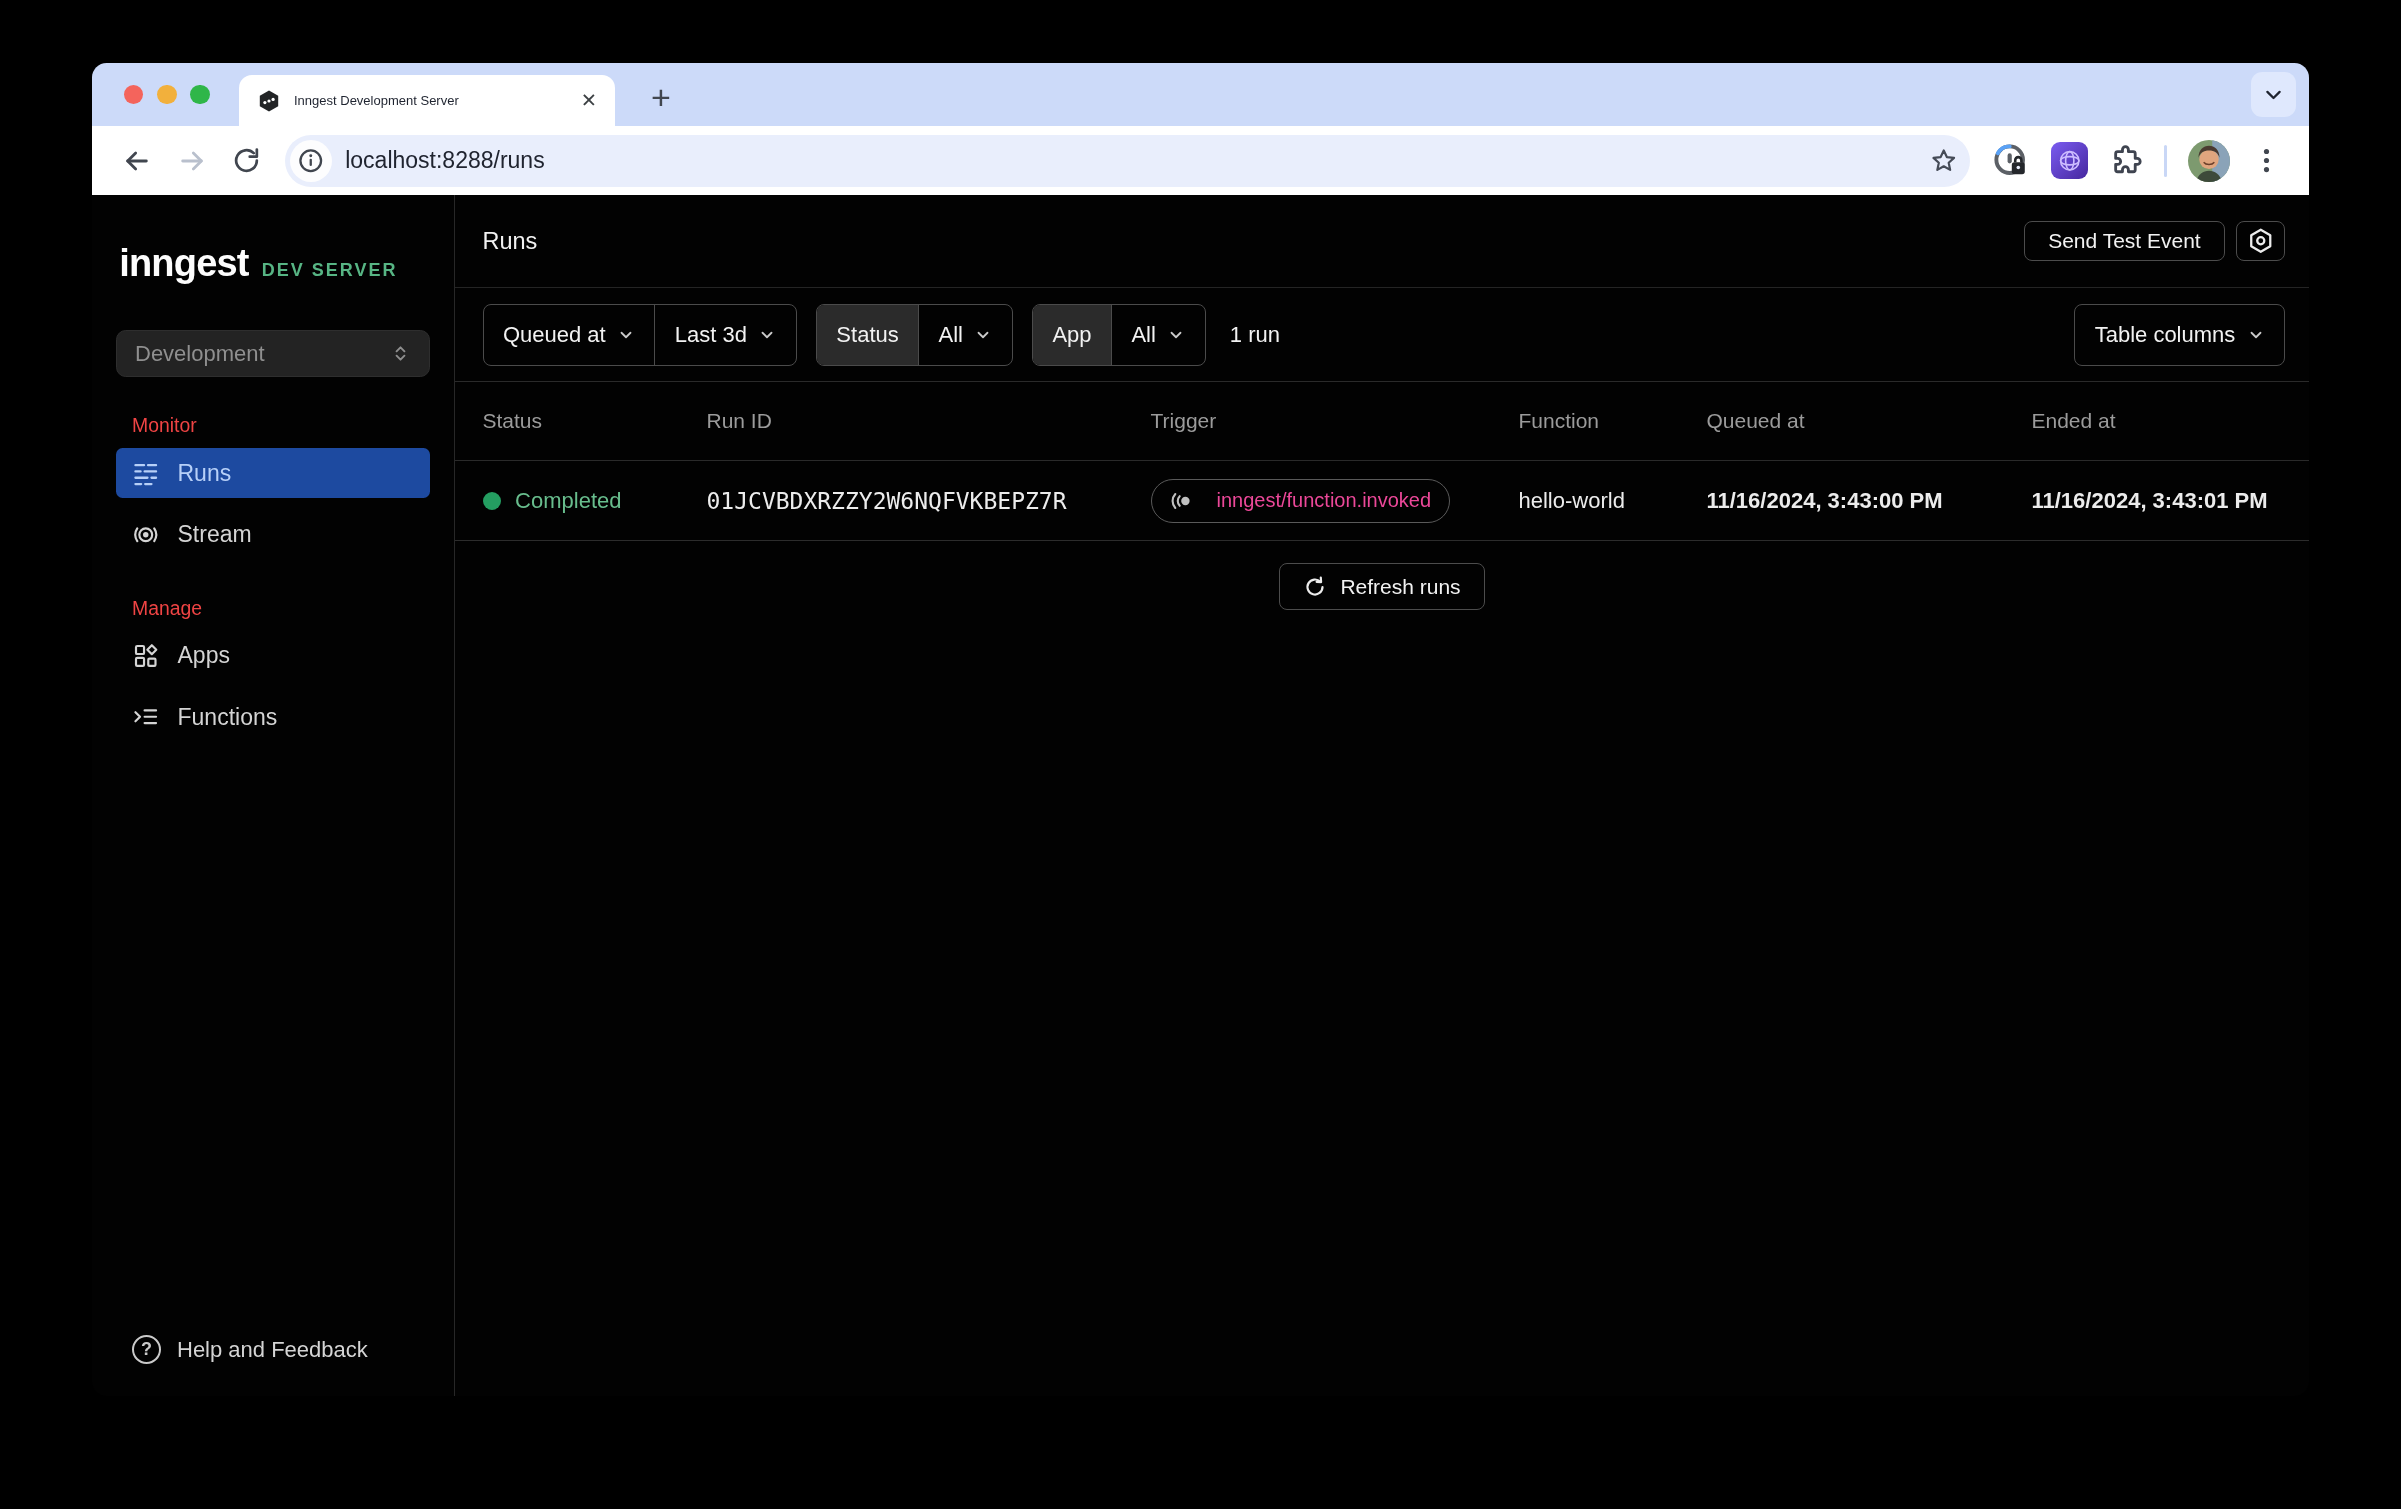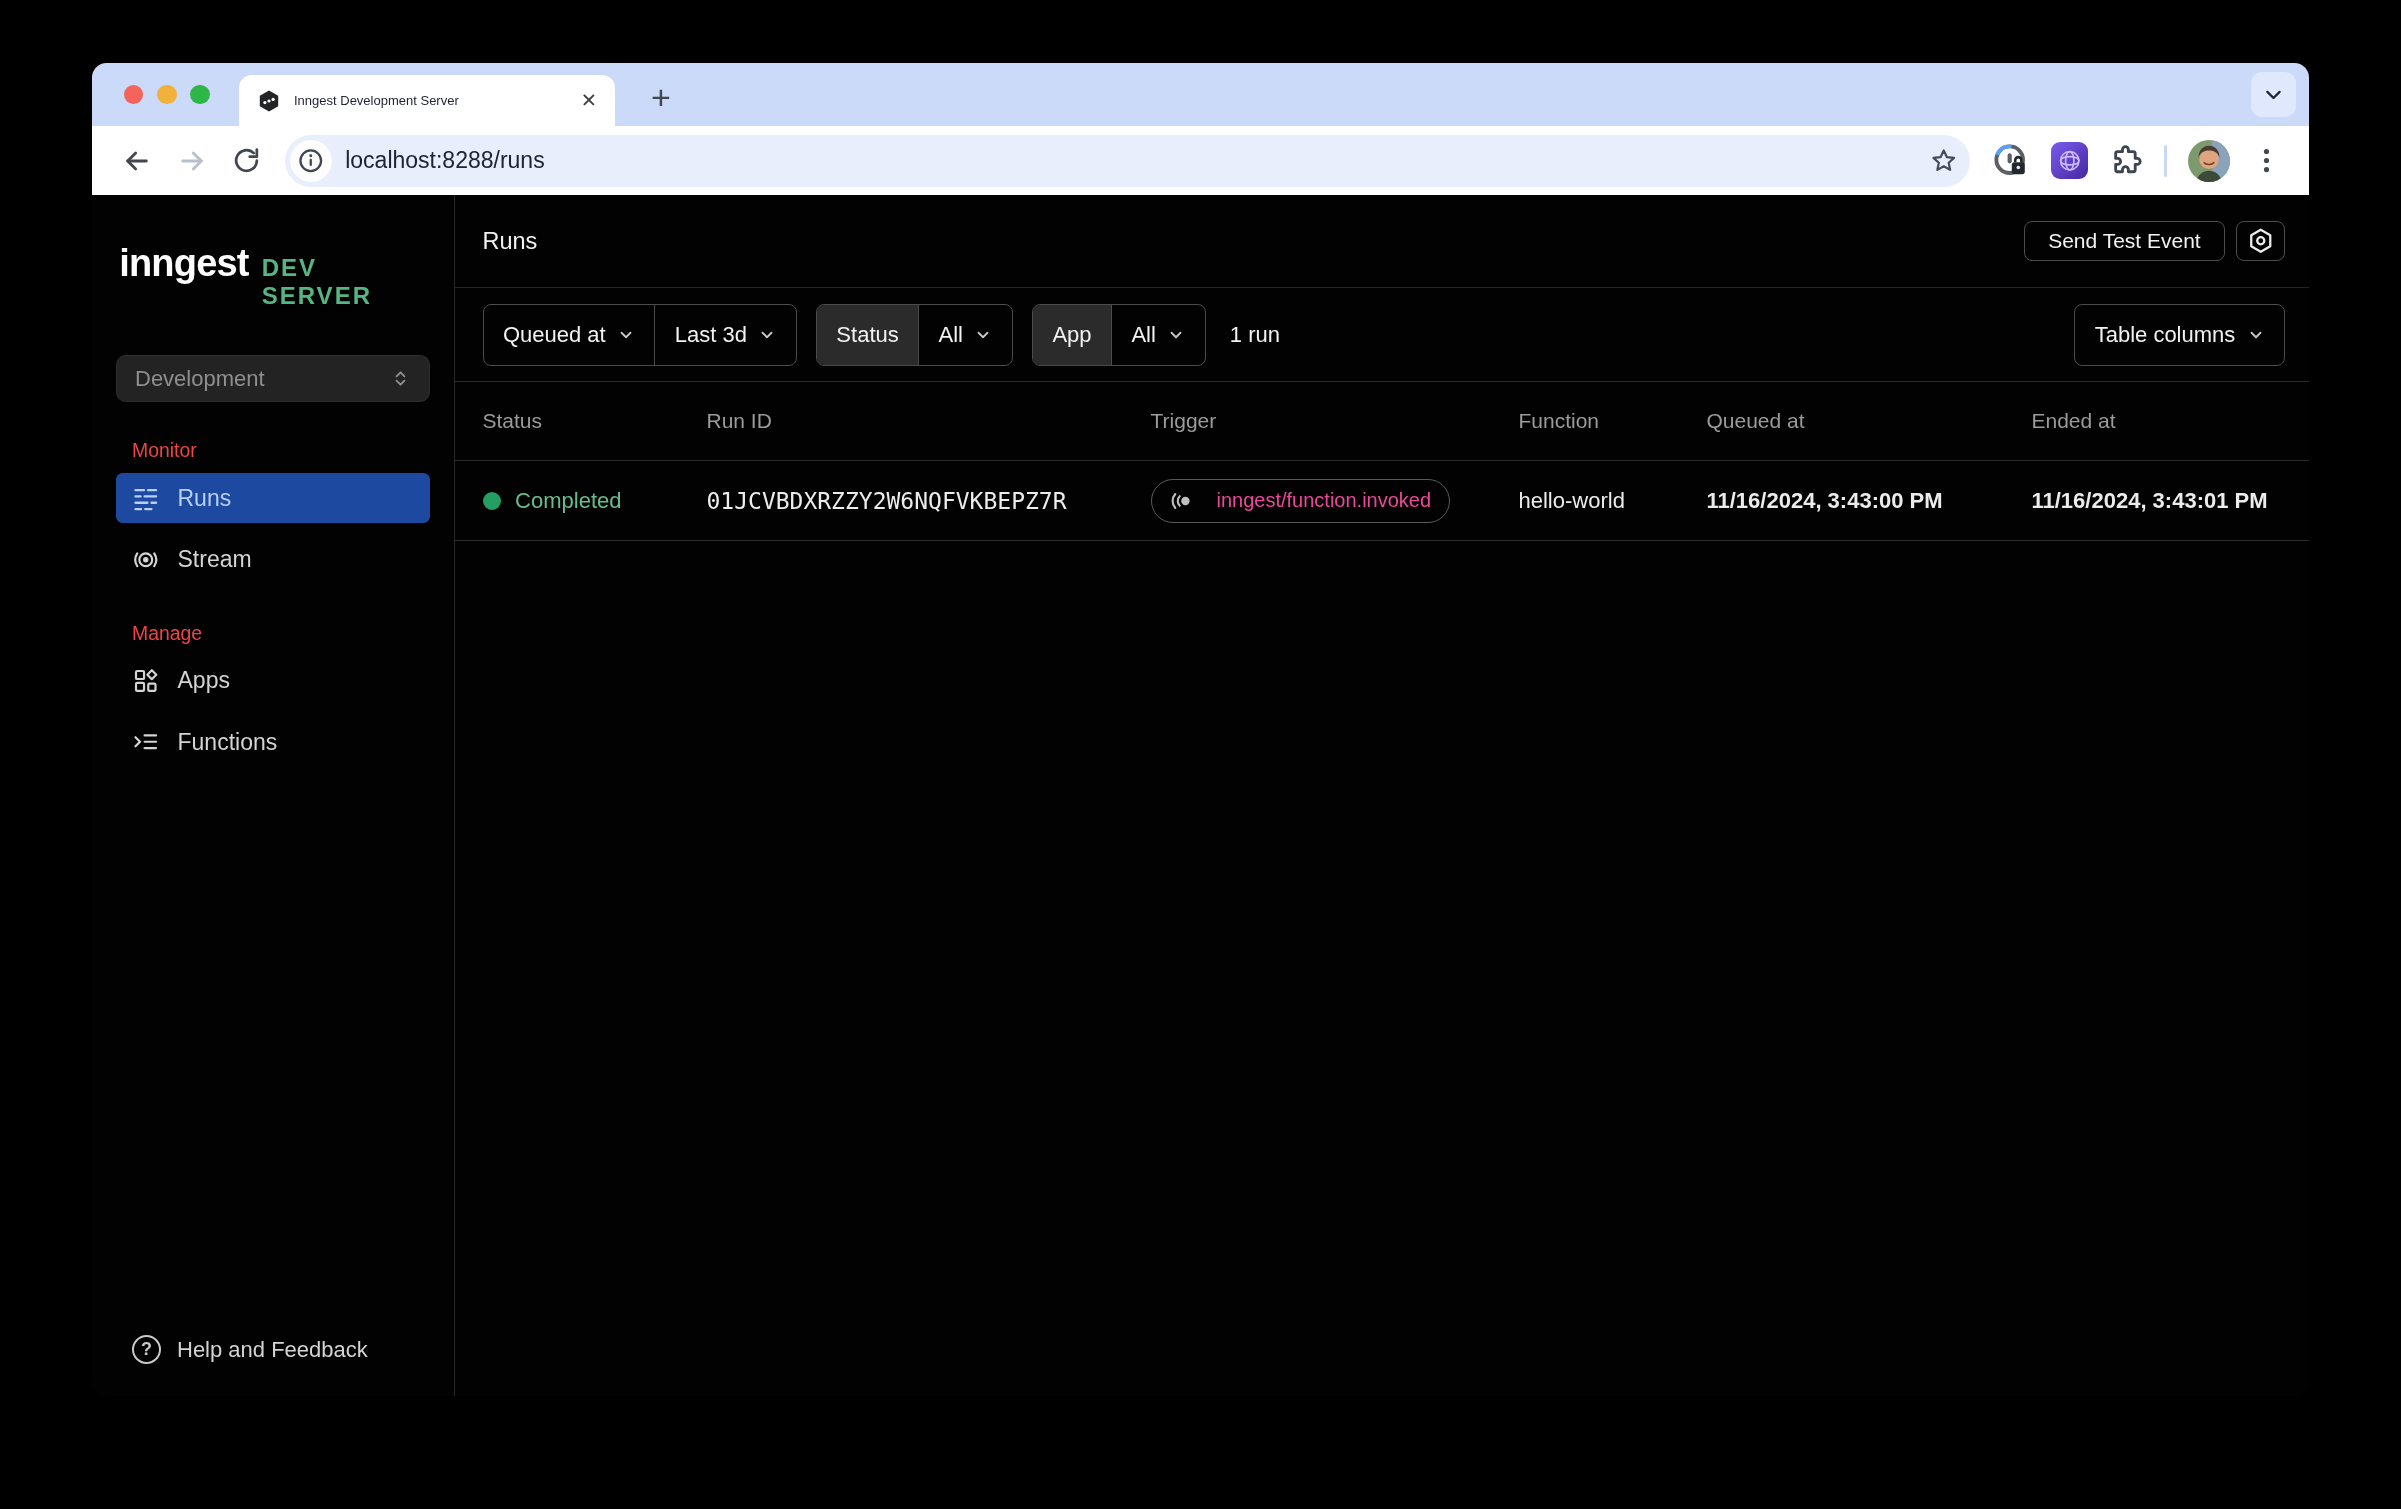--- a/index.html
+++ b/index.html
@@ -39,21 +39,21 @@
   .avatar { width:42px; height:42px; border-radius:50%; overflow:hidden; }
 
   
   .app { flex:1; display:flex; min-height:0; background:#020202; }
 
   
   .sidebar { width:363px; flex:0 0 auto; border-right:0.8px solid #272727; display:flex; flex-direction:column;
     position:relative; padding:0 24px; }
   .logo-row { margin-top:47px; display:flex; align-items:baseline; gap:13px; padding-left:3.2px; }
   .logo { font-size:38px; font-weight:700; color:#fdfdfd; letter-spacing:-0.8px; }
-  .logo-badge { font-size:24px; font-weight:600; color:#57b584; letter-spacing:2px; }
+  .logo-badge { font-size:18px; font-weight:600; color:#57b584; letter-spacing:2px; }
   .env-select { margin-top:45px; height:47px; background:#232323; border:0.8px solid #2e2e2e; border-radius:9.7px;
     display:flex; align-items:center; padding:0 18px; }
   .env-select span { font-size:22px; color:#8f8f8f; flex:1; }
   .section-label { margin-top:37px; padding-left:16px; font-size:19.4px; color:#ef4444; }
   .nav-item { margin-top:11.3px; height:50px; border-radius:6.5px; display:flex; align-items:center;
     gap:18px; padding-left:16px; font-size:23px; color:#d4d4d4; }
   .nav-item.active { background:#1d4aa0; color:#b7d0f8; }
   .sidebar-help { position:absolute; bottom:32px; left:40px; display:flex; align-items:center; gap:16px;
     font-size:22px; color:#d4d4d4; }
   .qcircle { width:29px; height:29px; border:2px solid #c9c9c9; border-radius:50%; display:flex;
@@ -370,18 +370,27 @@
                 <path d="M5.8 4.4a11.2 11.2 0 0 0 0 15.2" fill="none" stroke="#c0c0c0" stroke-width="2.3" stroke-linecap="round"></path>
               </svg>
               <span>inngest/function.invoked</span>
             </span>
           </span>
           <span class="cell fn-name">hello-world</span>
           <span class="cell ts">11/16/2024, 3:43:00 PM</span>
           <span class="cell ts">11/16/2024, 3:43:01 PM</span>
         </div>
 
+        <div class="refresh-area">
+          <button class="btn-outline btn-refresh">
+            <svg width="24" height="24" viewBox="0 0 24 24" fill="none" stroke="#ececec" stroke-width="2.2" stroke-linecap="round" stroke-linejoin="round">
+              <path d="M19.5 12a7.5 7.5 0 1 1-2.1-5.2"></path>
+              <path d="M17.8 2.6l.3 4.5-4.5-.3"></path>
+            </svg>
+            <span>Refresh runs</span>
+          </button>
+        </div>
 
       </main>
     </div>
   </div>
 </div>
 
 
 </body></html>

